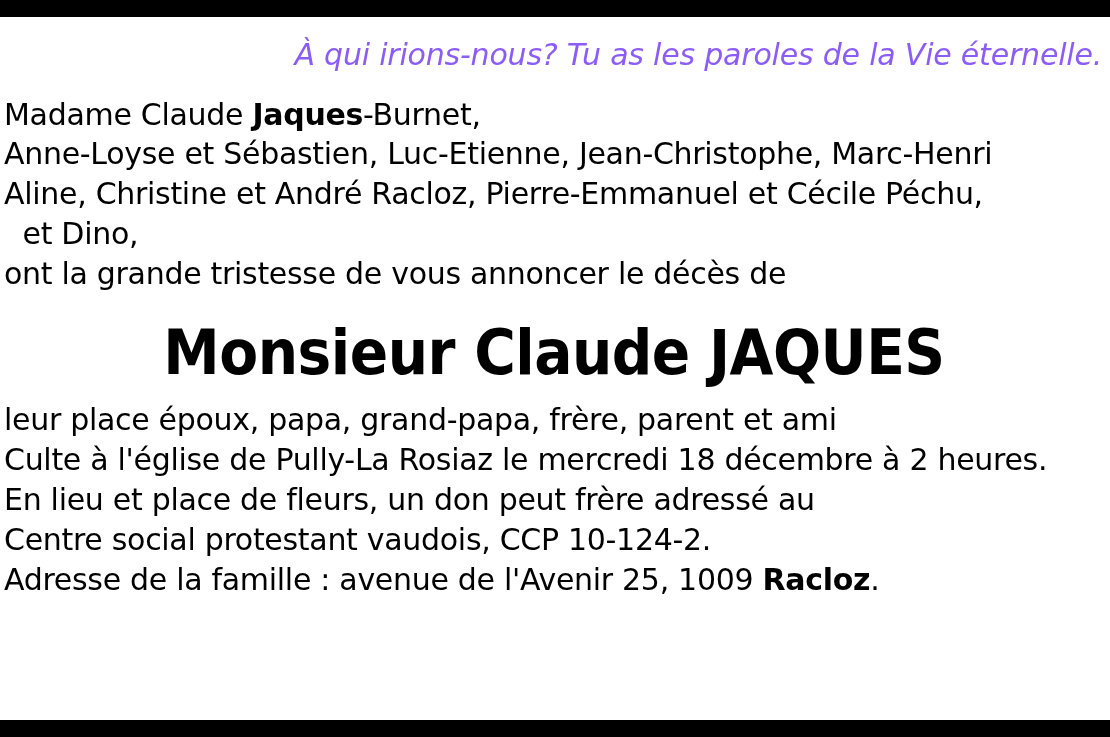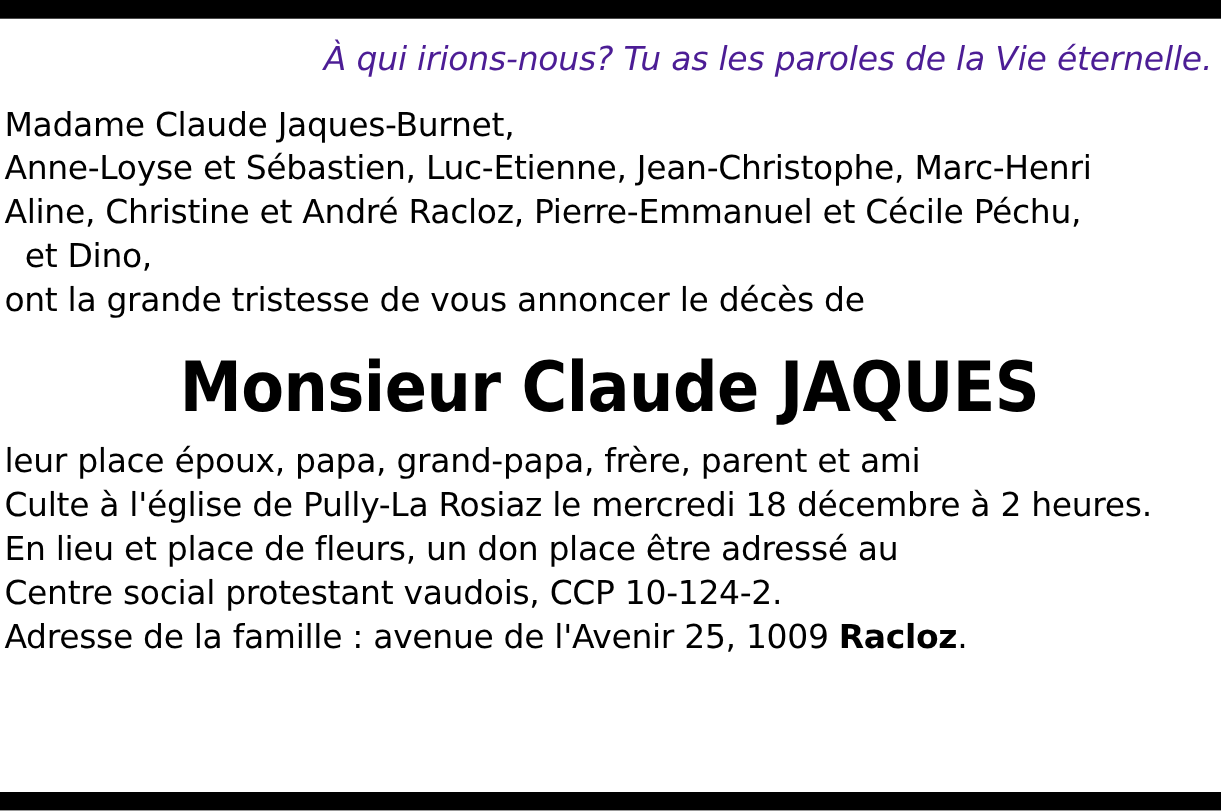--- a/index.html
+++ b/index.html
@@ -41,37 +41,37 @@
     top: 17px;
     bottom: 17px;
     padding: 0 6px 0 4px;
     box-sizing: border-box;
   }
   .epigraph {
     text-align: right;
     font-style: italic;
     font-size: 30px;
     line-height: 1.32;
-    color: #4c1d95;
+    color: #8b5cf6;
     margin-top: 18px;
     margin-right: 2px;
     letter-spacing: -0.2px;
   }
   .family-block {
     margin-top: 20px;
     font-size: 30px;
     line-height: 1.33;
     color: #000000;
     letter-spacing: -0.3px;
   }
   .family-block .line {
     white-space: pre;
   }
   .family-block b {
-    font-weight: normal;
+    font-weight: bold;
   }
   .deceased-name {
     text-align: center;
     font-size: 63px;
     font-weight: bold;
     line-height: 1.05;
     margin-top: 26px;
     margin-bottom: 14px;
     color: #000000;
     letter-spacing: -0.5px;
@@ -107,21 +107,21 @@
         <div class="line">Aline, Christine et André Racloz, Pierre-Emmanuel et Cécile Péchu,</div>
         <div class="line">  et Dino,</div>
         <div class="line">ont la grande tristesse de vous annoncer le décès de</div>
       </div>
 
     <div class="deceased-name">Monsieur Claude JAQUES</div>
 
     <div class="details-block">
         <div class="line">leur place époux, papa, grand-papa, frère, parent et ami</div>
         <div class="line">Culte à l'église de Pully-La Rosiaz le mercredi 18 décembre à 2 heures.</div>
-        <div class="line">En lieu et place de fleurs, un don place être adressé au</div>
+        <div class="line">En lieu et place de fleurs, un don peut frère adressé au</div>
         <div class="line">Centre social protestant vaudois, CCP 10-124-2.</div>
         <div class="line">Adresse de la famille : avenue de l'Avenir 25, 1009 <b>Racloz</b>.</div>
       </div>
 
   </div>
 
   <div class="rule-bottom"></div>
 
 </div>
 

